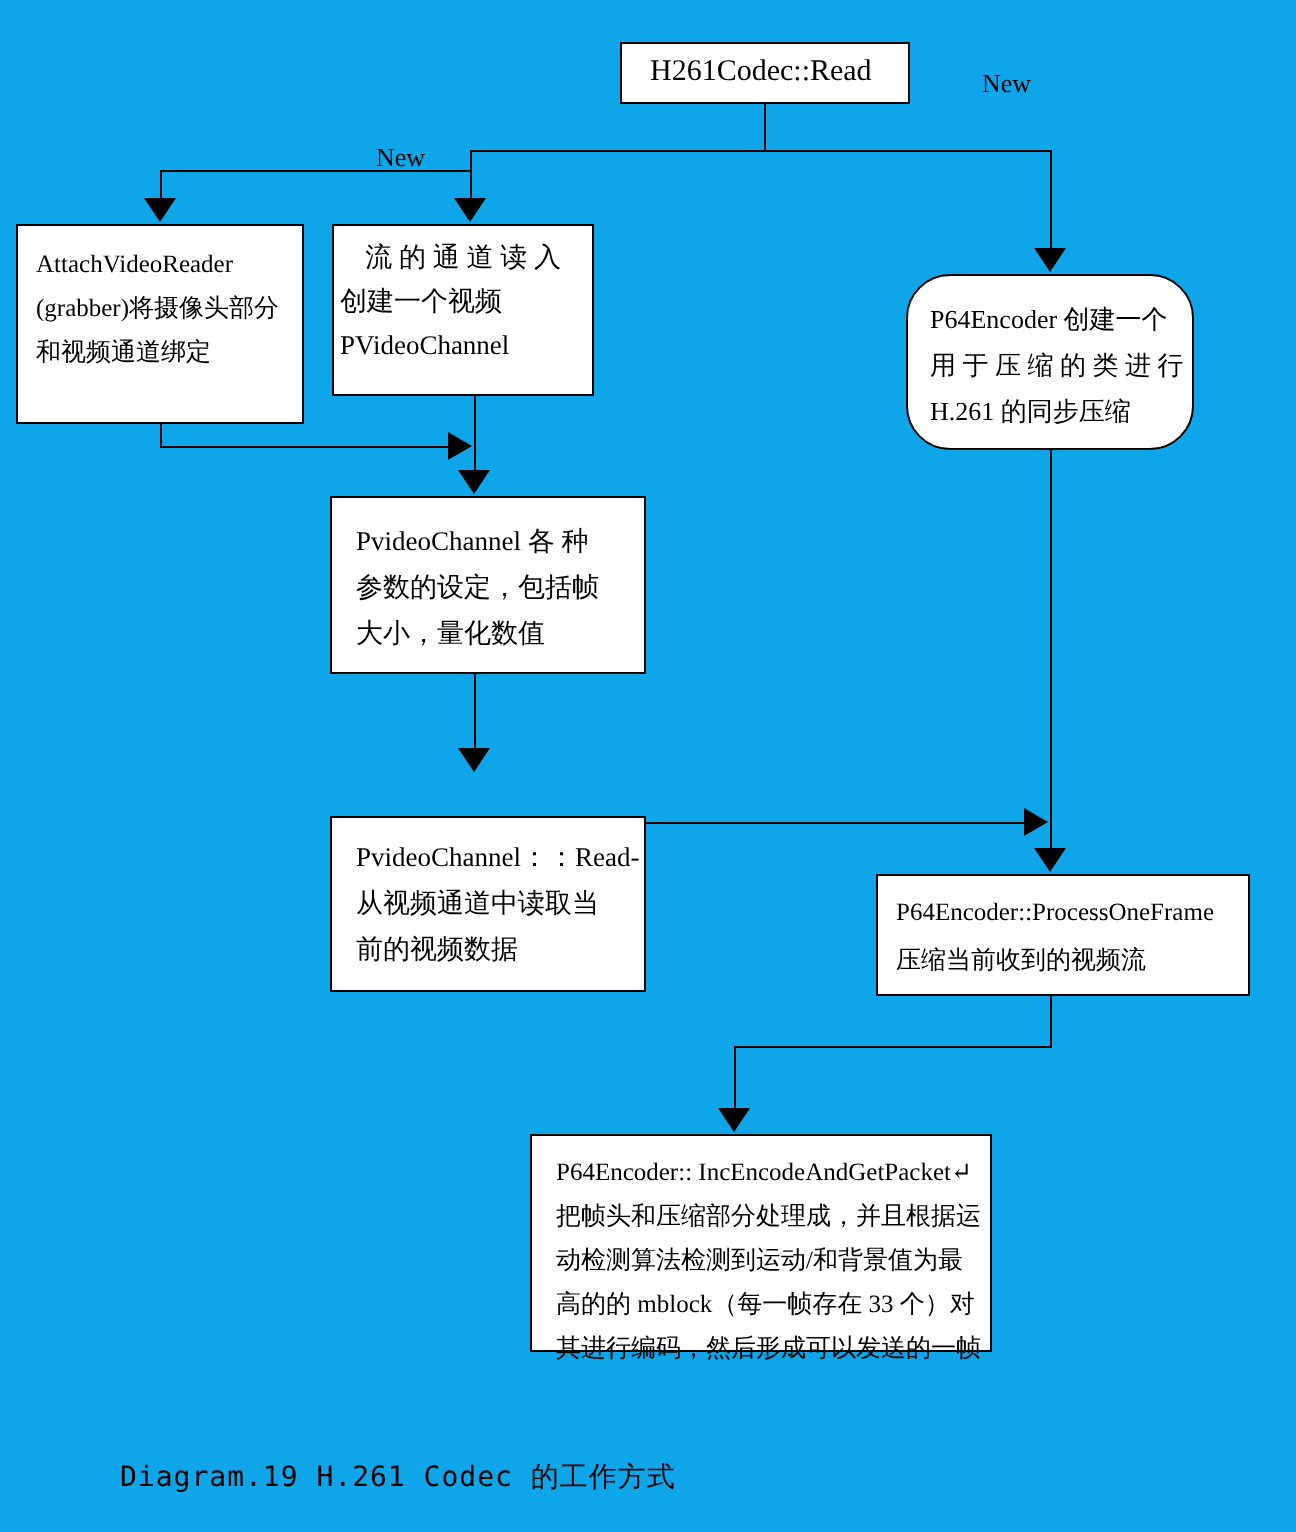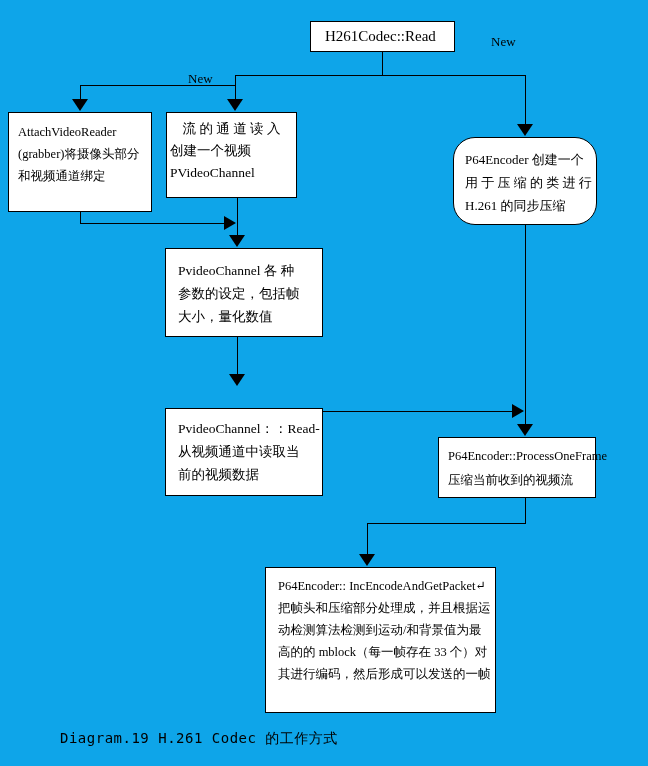--- a/index.html
+++ b/index.html
@@ -39,22 +39,22 @@
     font-family: "Liberation Serif", "DejaVu Serif", serif;
   }
   
   #box-h261-read { left:310px; top:21px; width:145px; height:31px; padding:5px 0 0 14px; font-size:15px; line-height:18px; }
   #box-attach    { left:8px;   top:112px; width:144px; height:100px; padding:8px 0 0 9px;  font-size:12.5px;font-family:Liberation Serif, serif; }
   #box-create    { left:166px; top:112px; width:131px; height:86px;  padding:5px 3px 0 3px; font-size:13.5px; }
   #box-create .tl:first-child { text-align:center; }
   #box-p64create { left:453px; top:137px; width:144px; height:88px;  padding:10px 0 0 11px; font-size:13px; line-height:23px;border-radius:22px; }
   #box-params    { left:165px; top:248px; width:158px; height:89px;  padding:10px 0 0 12px; font-size:13.5px; line-height:23px;font-family:Liberation Serif, serif; }
   #box-chread    { left:165px; top:387px; width:158px; height:88px;  padding:8px 0 0 12px;  font-size:13.5px; line-height:23px;margin-top:21px; }
-  #box-process   { left:438px; top:437px; width:158px; height:61px;  padding:6px 0 0 9px;   font-size:12.5px; line-height:24px; }
-  #box-incenc    { left:265px; top:567px; width:231px; height:146px; padding:7px 0 0 12px;  font-size:12.5px; line-height:22px; }
+  #box-process   { left:438px; top:437px; width:187px; height:61px;  padding:6px 0 0 9px;   font-size:12.5px; line-height:24px; }
+  #box-incenc    { left:265px; top:567px; width:231px; height:109px; padding:7px 0 0 12px;  font-size:12.5px; line-height:22px; }
   #caption {
     position: absolute; left:60px; top:730px; width:580px;
     text-align:left;
     font-family: "DejaVu Sans Mono", "Liberation Mono", monospace;
     font-size: 14px; letter-spacing: 0.5px;
   }
 </style>
 </head>
 <body>
 

